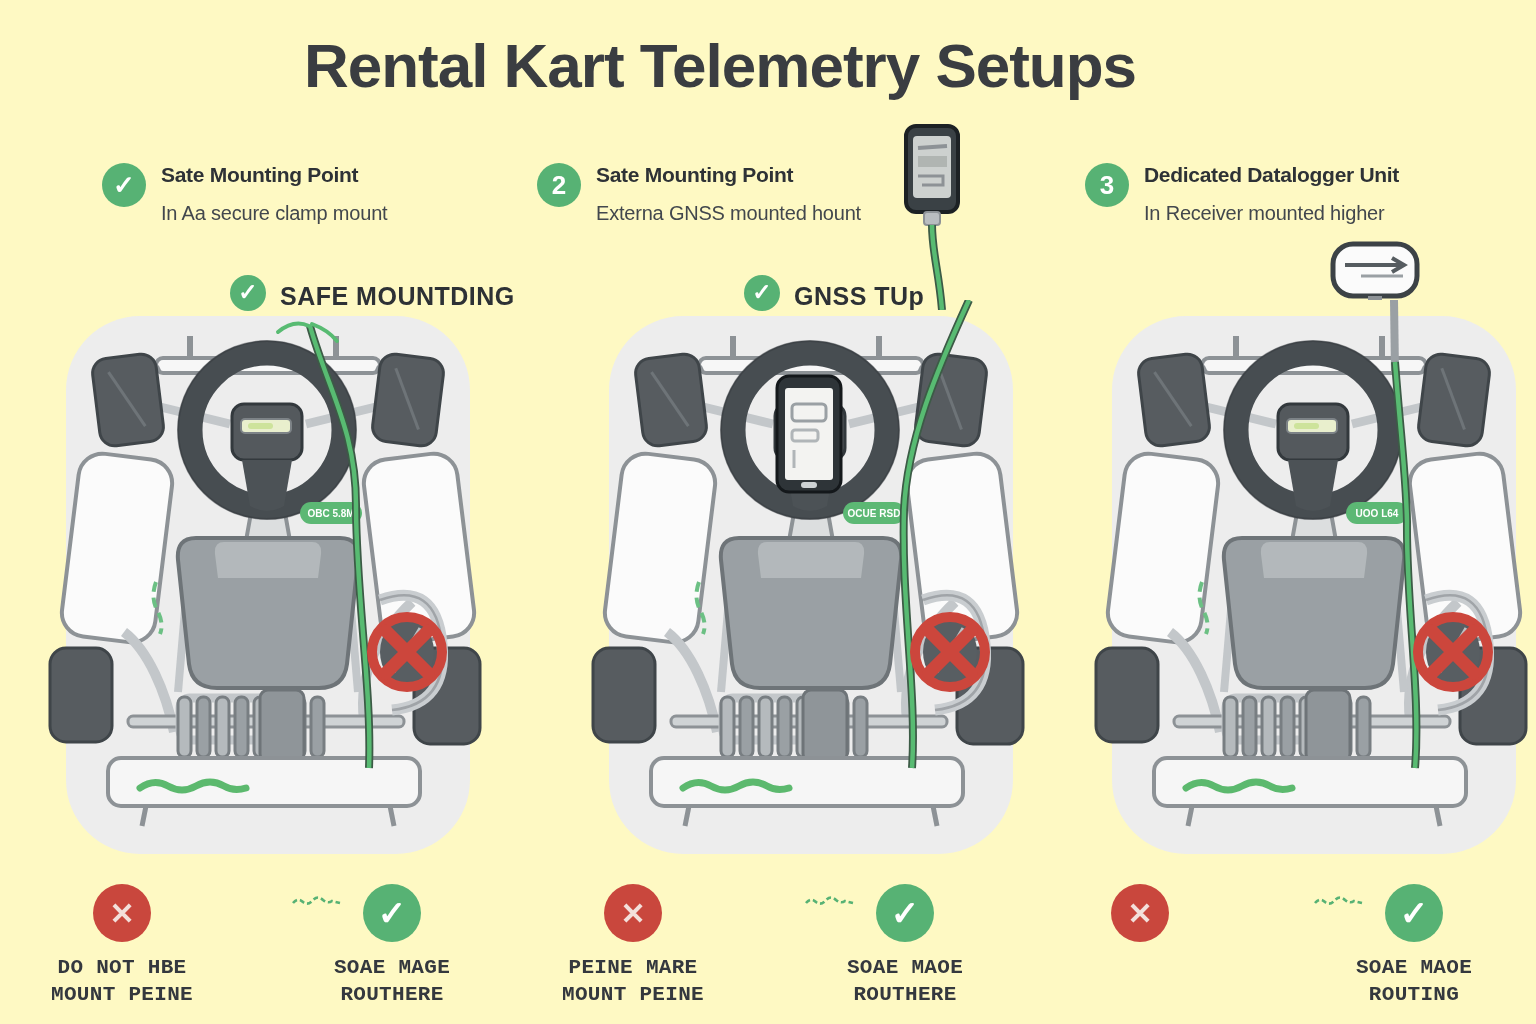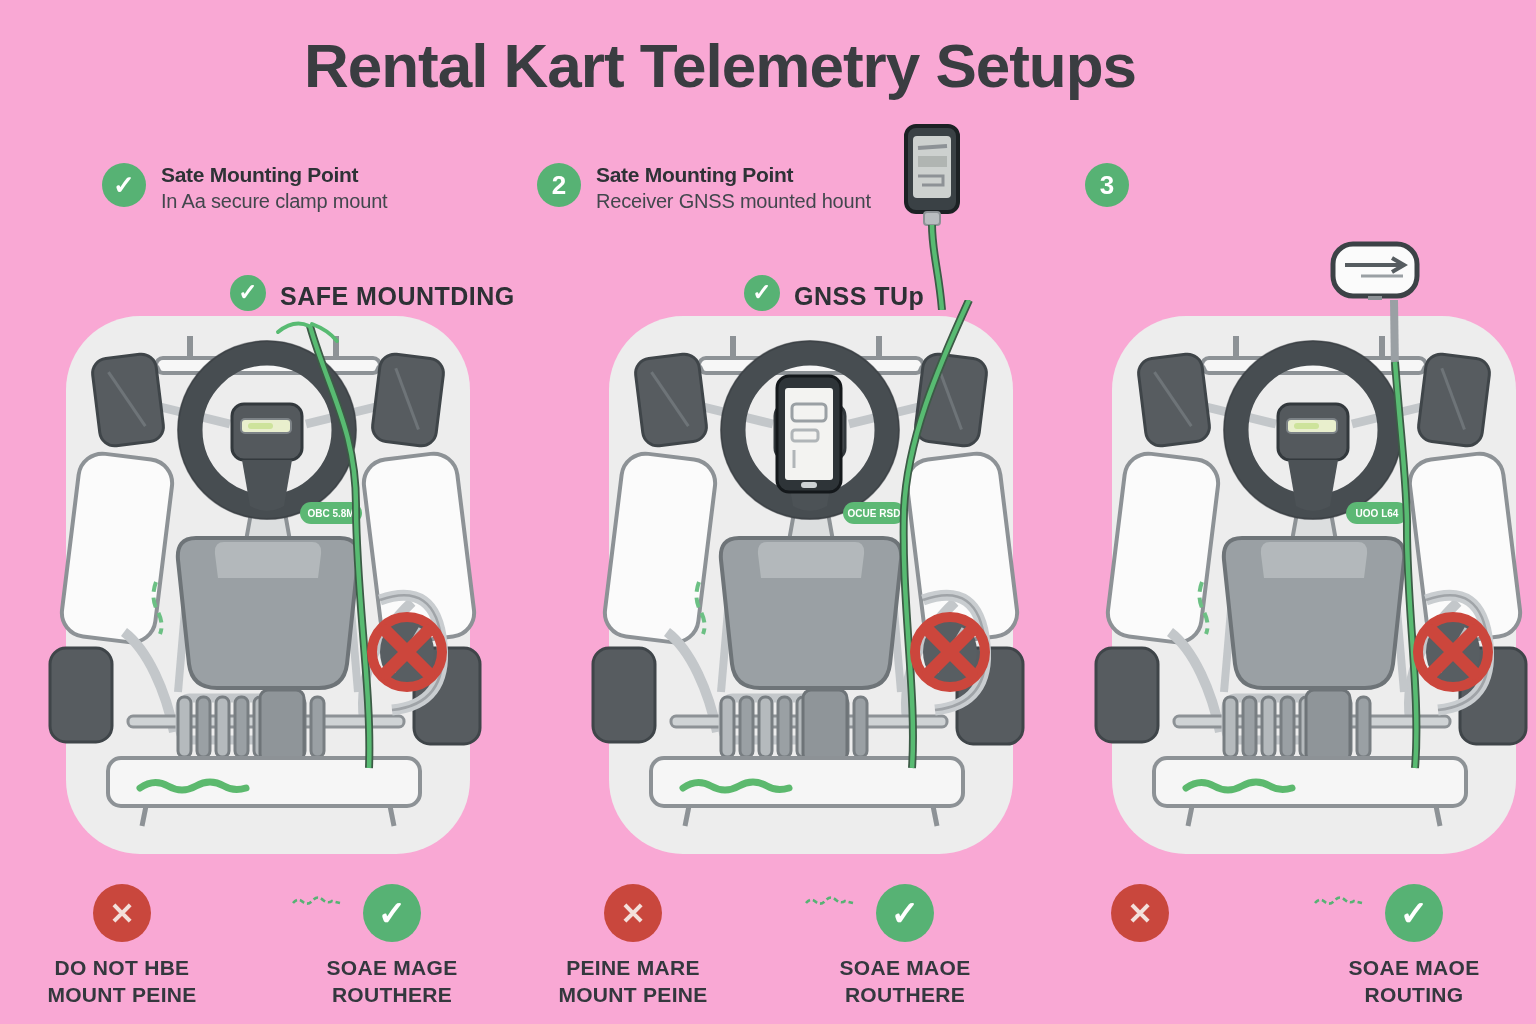--- a/index.html
+++ b/index.html
@@ -1,36 +1,36 @@
 <!DOCTYPE html>
 <html><head>
 <meta charset="utf-8">
 <style>
   html,body{margin:0;padding:0;background:#fff;}
-  .canvas{position:relative;width:1536px;height:1024px;background:#f9a8d4;overflow:hidden;
+  .canvas{position:relative;width:1536px;height:1024px;background:#fef9c3;overflow:hidden;
           font-family:"Liberation Sans",sans-serif;}
   .title{position:absolute;top:30px;left:0;width:1440px;text-align:center;margin:0;
          font-size:62px;font-weight:800;color:#3a3d41;letter-spacing:-1px;}
   .col-head{position:absolute;display:flex;align-items:flex-start;gap:15px;}
   .badge{flex:0 0 auto;width:44px;height:44px;border-radius:50%;background:#57b274;color:#fff;
          display:flex;align-items:center;justify-content:center;font-size:26px;font-weight:800;}
   .col-head .h{font-size:21px;font-weight:800;color:#2e3236;letter-spacing:-0.3px;line-height:1.1;}
-  .col-head .s{font-size:20px;font-weight:400;color:#42474d;margin-top:4px;letter-spacing:-0.2px;}
+  .col-head .s{font-size:20px;font-weight:400;color:#42474d;margin-top:16px;letter-spacing:-0.2px;}
   .kart-cap{position:absolute;display:flex;align-items:center;gap:14px;}
   .mini-badge{width:36px;height:36px;border-radius:50%;background:#57b274;color:#fff;
               display:flex;align-items:center;justify-content:center;font-size:23px;font-weight:800;}
   .cap-text{font-size:25px;font-weight:800;color:#2d3135;letter-spacing:.5px;margin-top:8px;}
   .kart{position:absolute;top:300px;width:480px;height:570px;}
   .device{position:absolute;}
   .bottom-item{position:absolute;top:884px;width:230px;text-align:center;}
   .big-circle{width:58px;height:58px;border-radius:50%;margin:0 auto 12px auto;
               display:flex;align-items:center;justify-content:center;font-weight:900;}
   .big-circle.red{background:#c9473d;color:#f3e0db;font-size:30px;}
   .big-circle.green{background:#57b274;color:#ffffff;font-size:34px;}
-  .b-label{font-size:21px;font-weight:800;color:#34383e;line-height:1.3;letter-spacing:.3px;}
+  .b-label{font-size:21px;font-weight:800;color:#34383e;line-height:1.3;letter-spacing:.3px;font-family:Liberation Mono, monospace;}
   .scribble{position:absolute;left:14px;top:10px;}
   svg{display:block;}
 </style>
 </head>
 <body>
 
 <div class="canvas">
 
   <h1 class="title">Rental Kart Telemetry Setups</h1>
 
@@ -39,26 +39,30 @@
     <div>
       <div class="h">Sate Mounting Point</div>
       <div class="s">In Aa secure clamp mount</div>
     </div>
   </div>
 
   <div class="col-head" style="left:537px;top:163px;">
     <div class="badge">2</div>
     <div>
       <div class="h">Sate Mounting Point</div>
-      <div class="s">Receiver GNSS mounted hount</div>
+      <div class="s">Externa GNSS mounted hount</div>
     </div>
   </div>
 
   <div class="col-head" style="left:1085px;top:163px;">
     <div class="badge">3</div>
+    <div>
+      <div class="h">Dedicated Datalogger Unit</div>
+      <div class="s">In Receiver mounted higher</div>
+    </div>
   </div>
 
   <div class="kart-cap" style="left:230px;top:274px;">
     <div class="mini-badge">✓</div>
     <div class="cap-text">SAFE MOUNTDING</div>
   </div>
   <div class="kart-cap" style="left:744px;top:274px;">
     <div class="mini-badge">✓</div>
     <div class="cap-text">GNSS TUp</div>
   </div>

